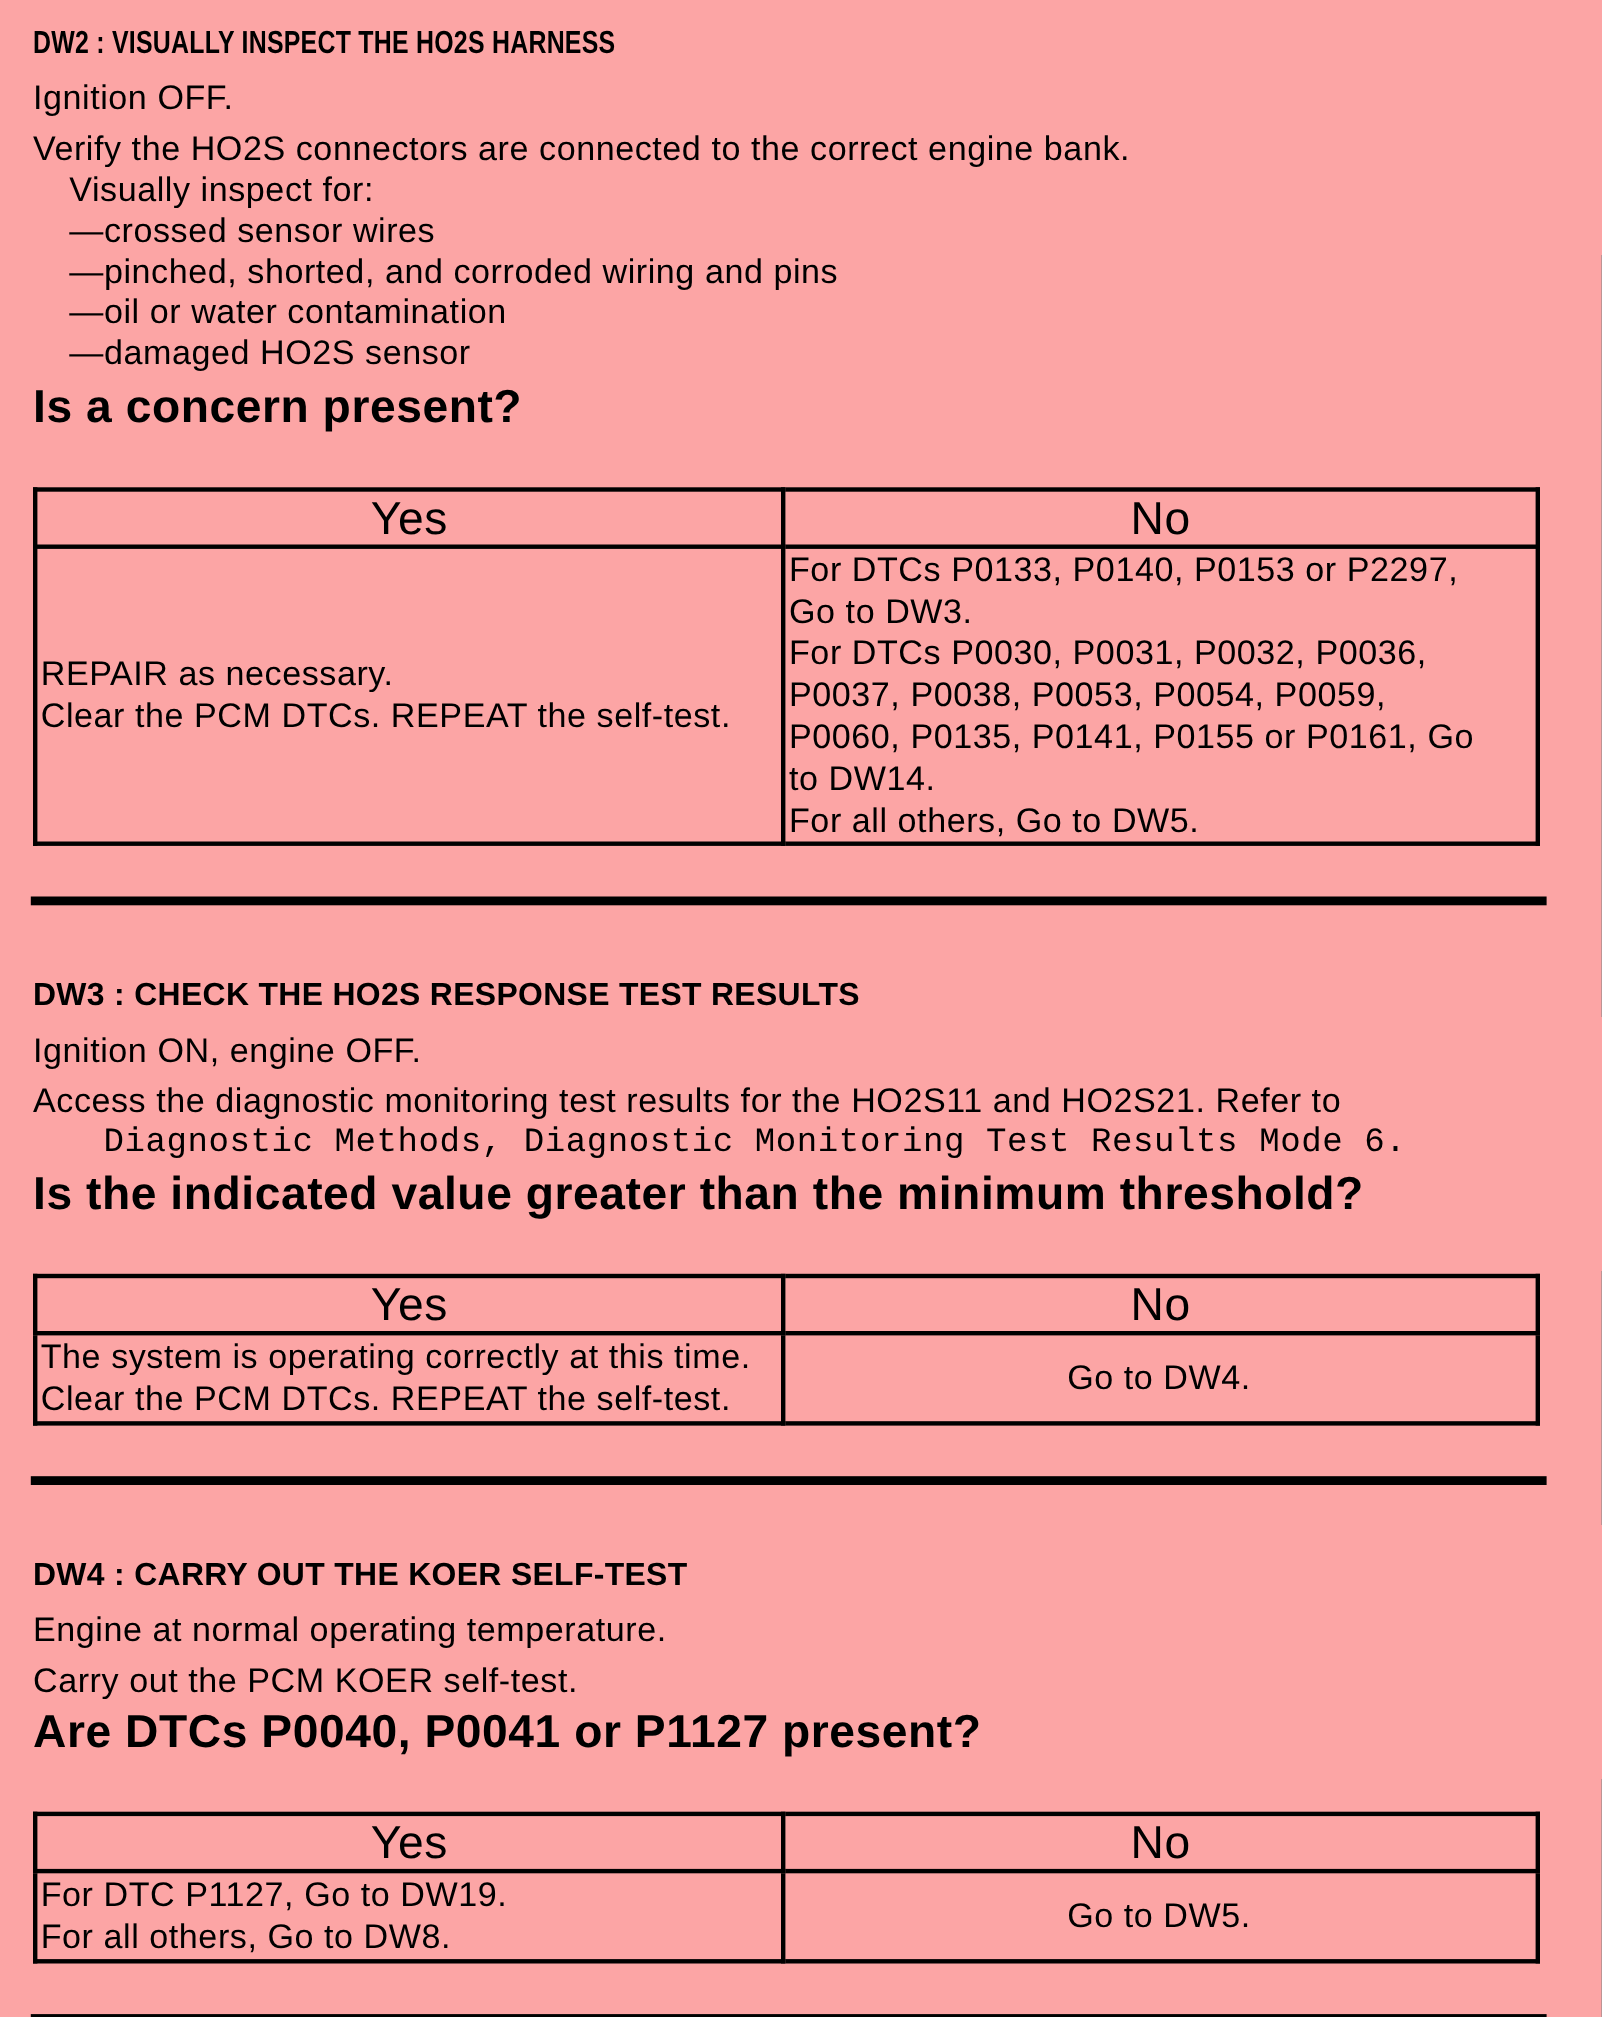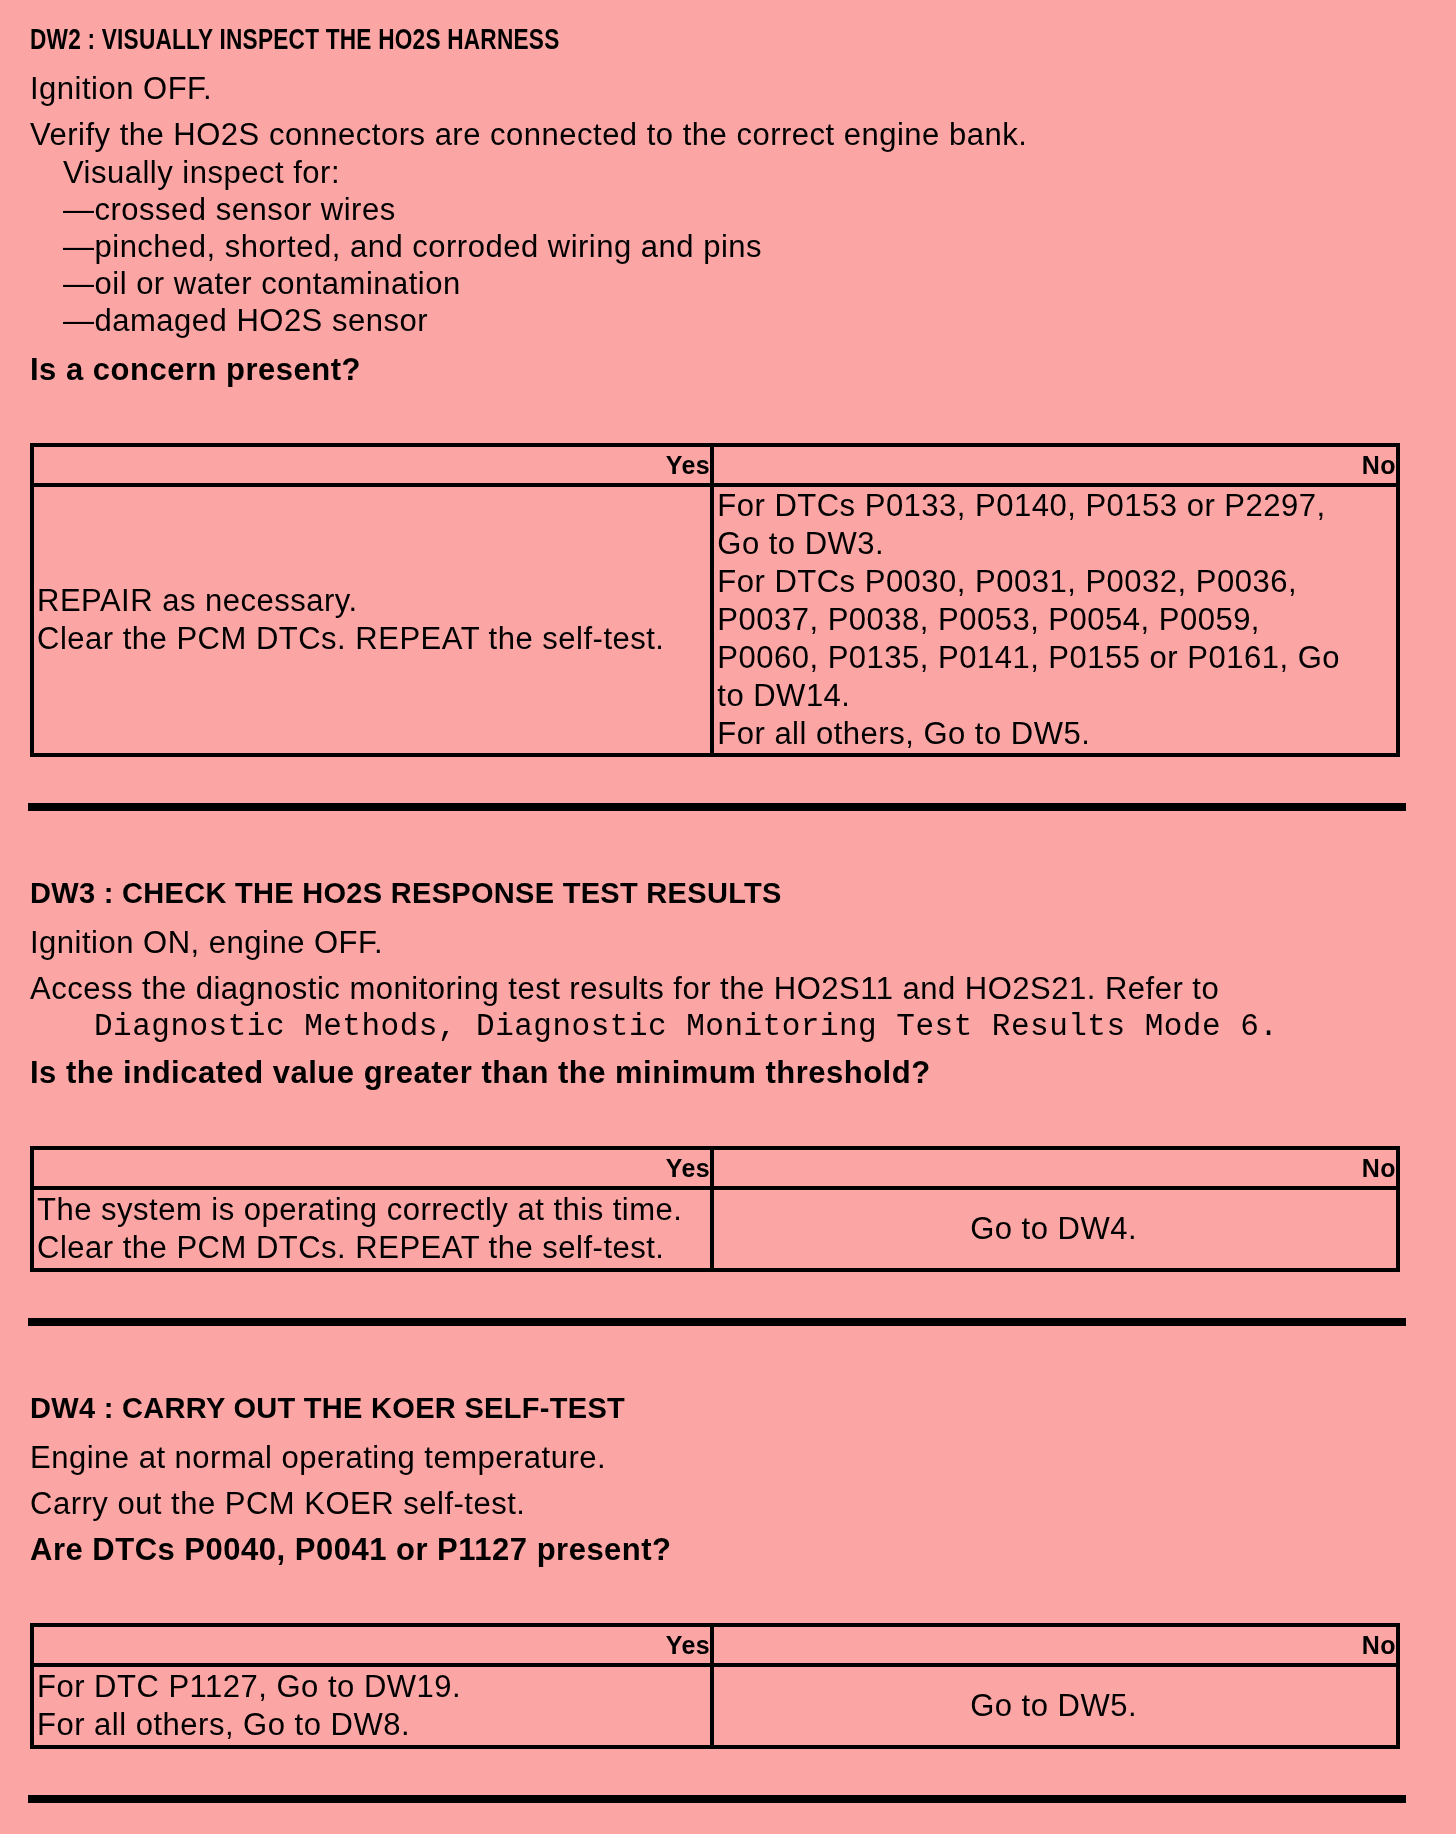--- a/index.html
+++ b/index.html
@@ -46,40 +46,40 @@
   .list .ln {
     font-size: 31px;
     line-height: 37px;
     letter-spacing: 0.5px;
     white-space: nowrap;
   }
 
   .access2 { margin-left: 64px; font-family: Liberation Mono, monospace; }
 
   .q {
-    font-size: 31px;
+    font-size: 42px;
     line-height: 38px;
     letter-spacing: 0.5px;
     font-weight: 700;
     margin: 0 0 54px 0;
     white-space: nowrap;
   }
 
   table.yn {
     border-collapse: collapse;
     table-layout: fixed;
     width: 1370px;
   }
   table.yn, table.yn th, table.yn td { border: 4px solid #000000; }
   table.yn th {
     height: 36px;
-    font-size: 25px;
-    font-weight: 700;
-    letter-spacing: 0.5px;
-    text-align: right;
+    font-size: 42px;
+    font-weight: 400;
+    letter-spacing: 0.5px;
+    text-align: center;
     vertical-align: middle;
     padding: 0;
   }
   table.yn td {
     font-size: 31px;
     line-height: 38px;
     letter-spacing: 0.5px;
     vertical-align: middle;
     padding: 0 6px 0 3px;
   }

